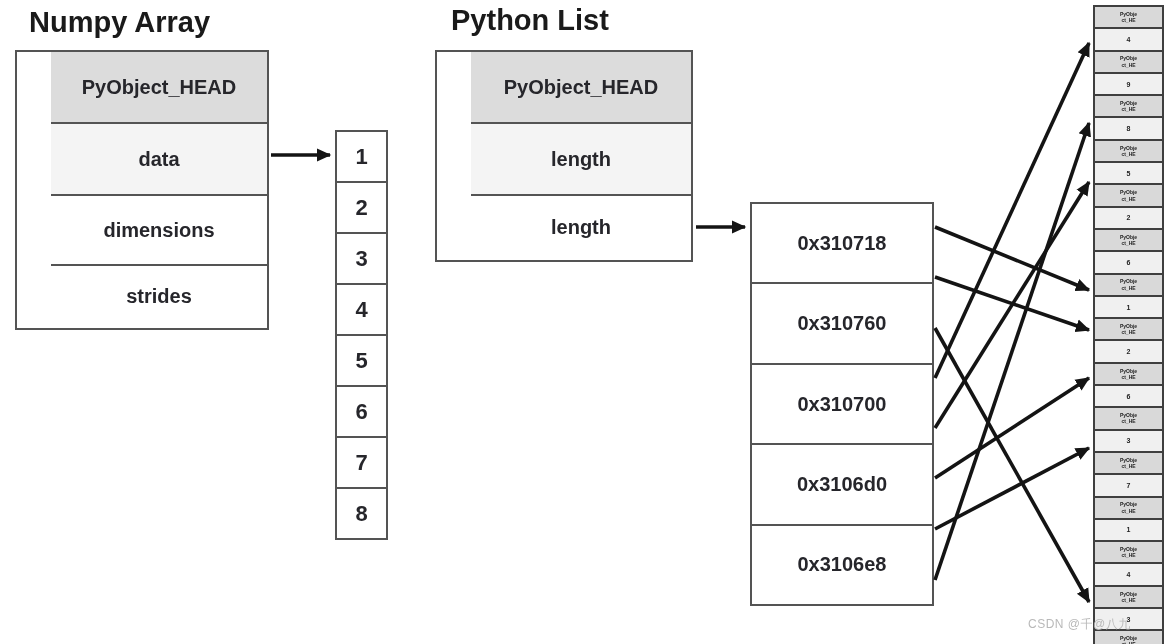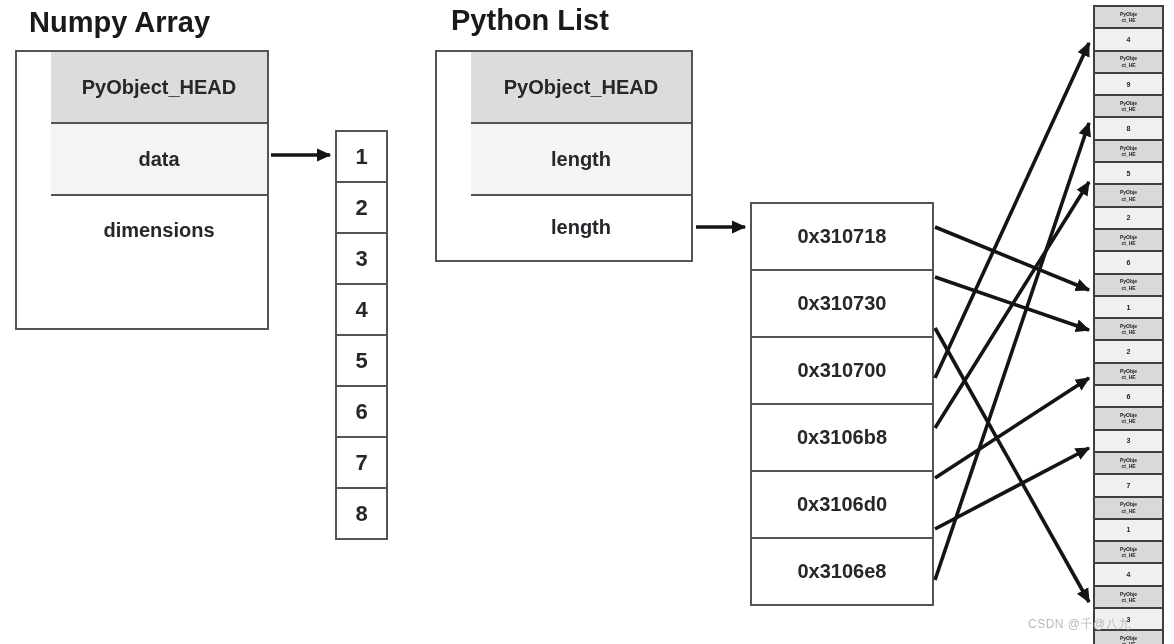--- a/index.html
+++ b/index.html
@@ -45,20 +45,21 @@
 
 <div class="stage">
 
   <div class="title np-title">Numpy Array</div>
   <div class="title py-title">Python List</div>
 
   <div class="struct np-struct">
       <div class="srow n0">PyObject_HEAD</div>
       <div class="srow n1">data</div>
       <div class="srow n2">dimensions</div>
+      <div class="srow n3">strides</div>
     </div>
 
   <div class="buffer">
       <div class="bcell">1</div>
       <div class="bcell">2</div>
       <div class="bcell">3</div>
       <div class="bcell">4</div>
       <div class="bcell">5</div>
       <div class="bcell">6</div>
       <div class="bcell">7</div>
@@ -66,23 +67,22 @@
     </div>
 
   <div class="struct py-struct">
       <div class="srow p0">PyObject_HEAD</div>
       <div class="srow p1">length</div>
       <div class="srow p2">length</div>
     </div>
 
   <div class="ptr-table">
       <div class="arow">0x310718</div>
-      <div class="arow">0x310730</div>
+      <div class="arow">0x310760</div>
       <div class="arow">0x310700</div>
-      <div class="arow">0x3106b8</div>
       <div class="arow">0x3106d0</div>
       <div class="arow">0x3106e8</div>
     </div>
 
   <div class="heap">
       <div class="hcell head">
         <div class="hl">PyObje</div>
         <div class="hl">ct_HE</div>
       </div>
       <div class="hcell val">4</div>

